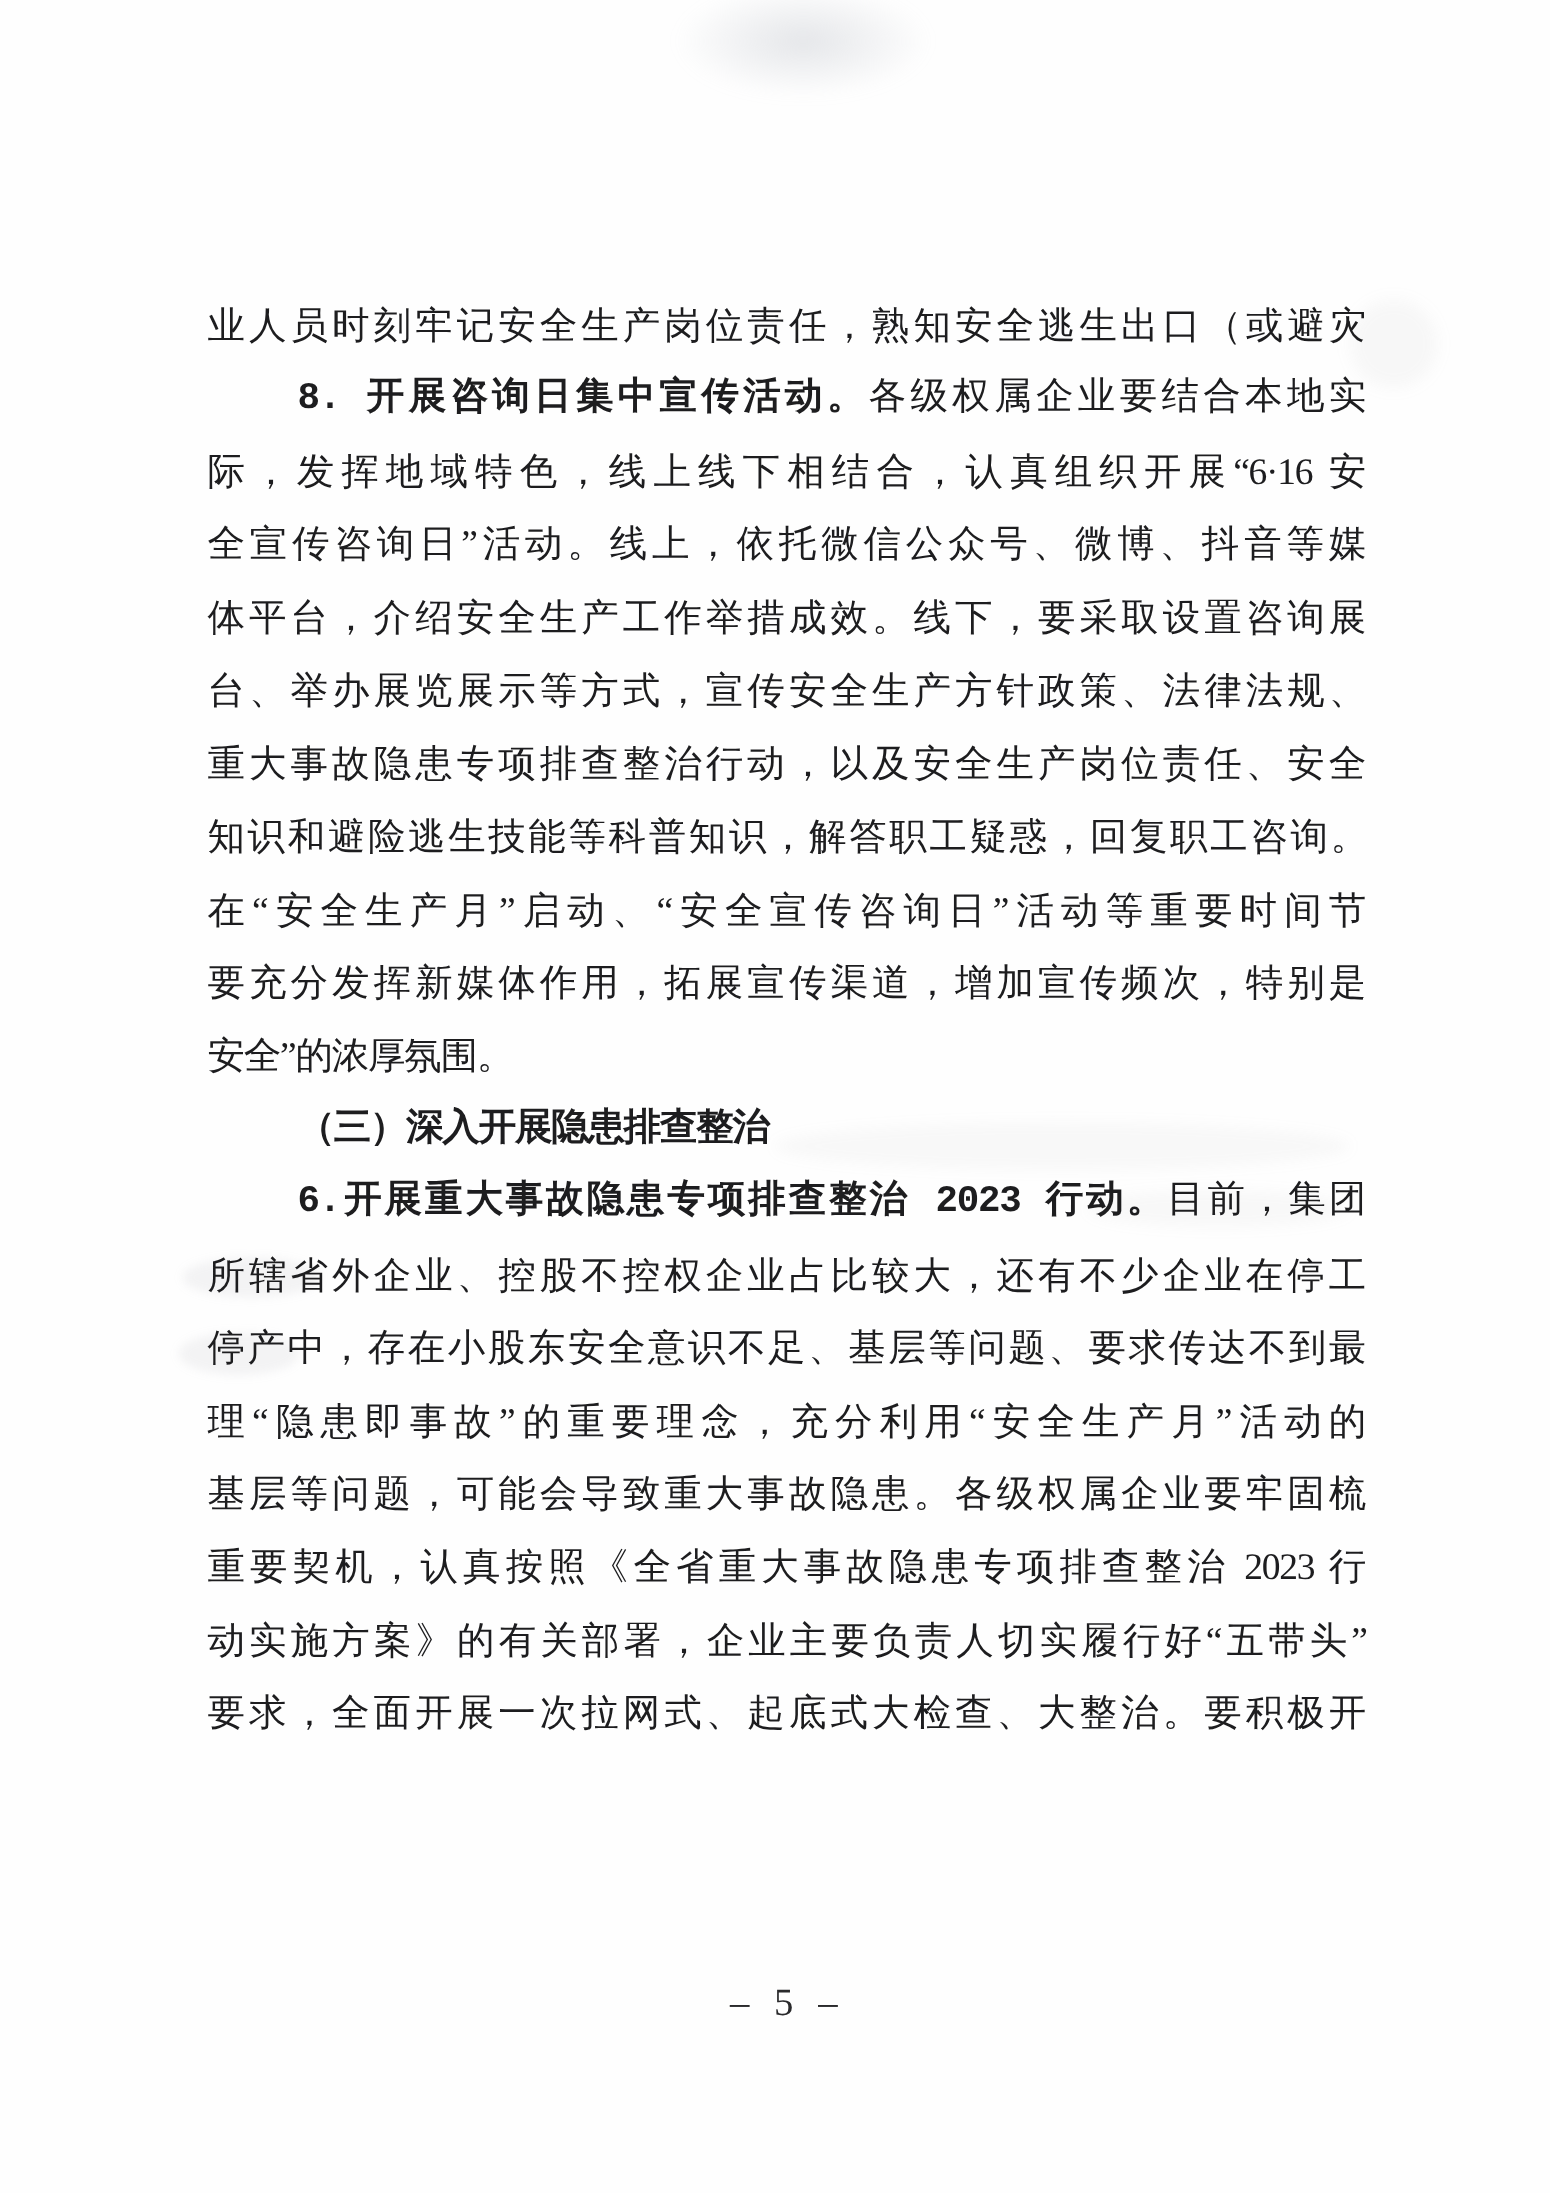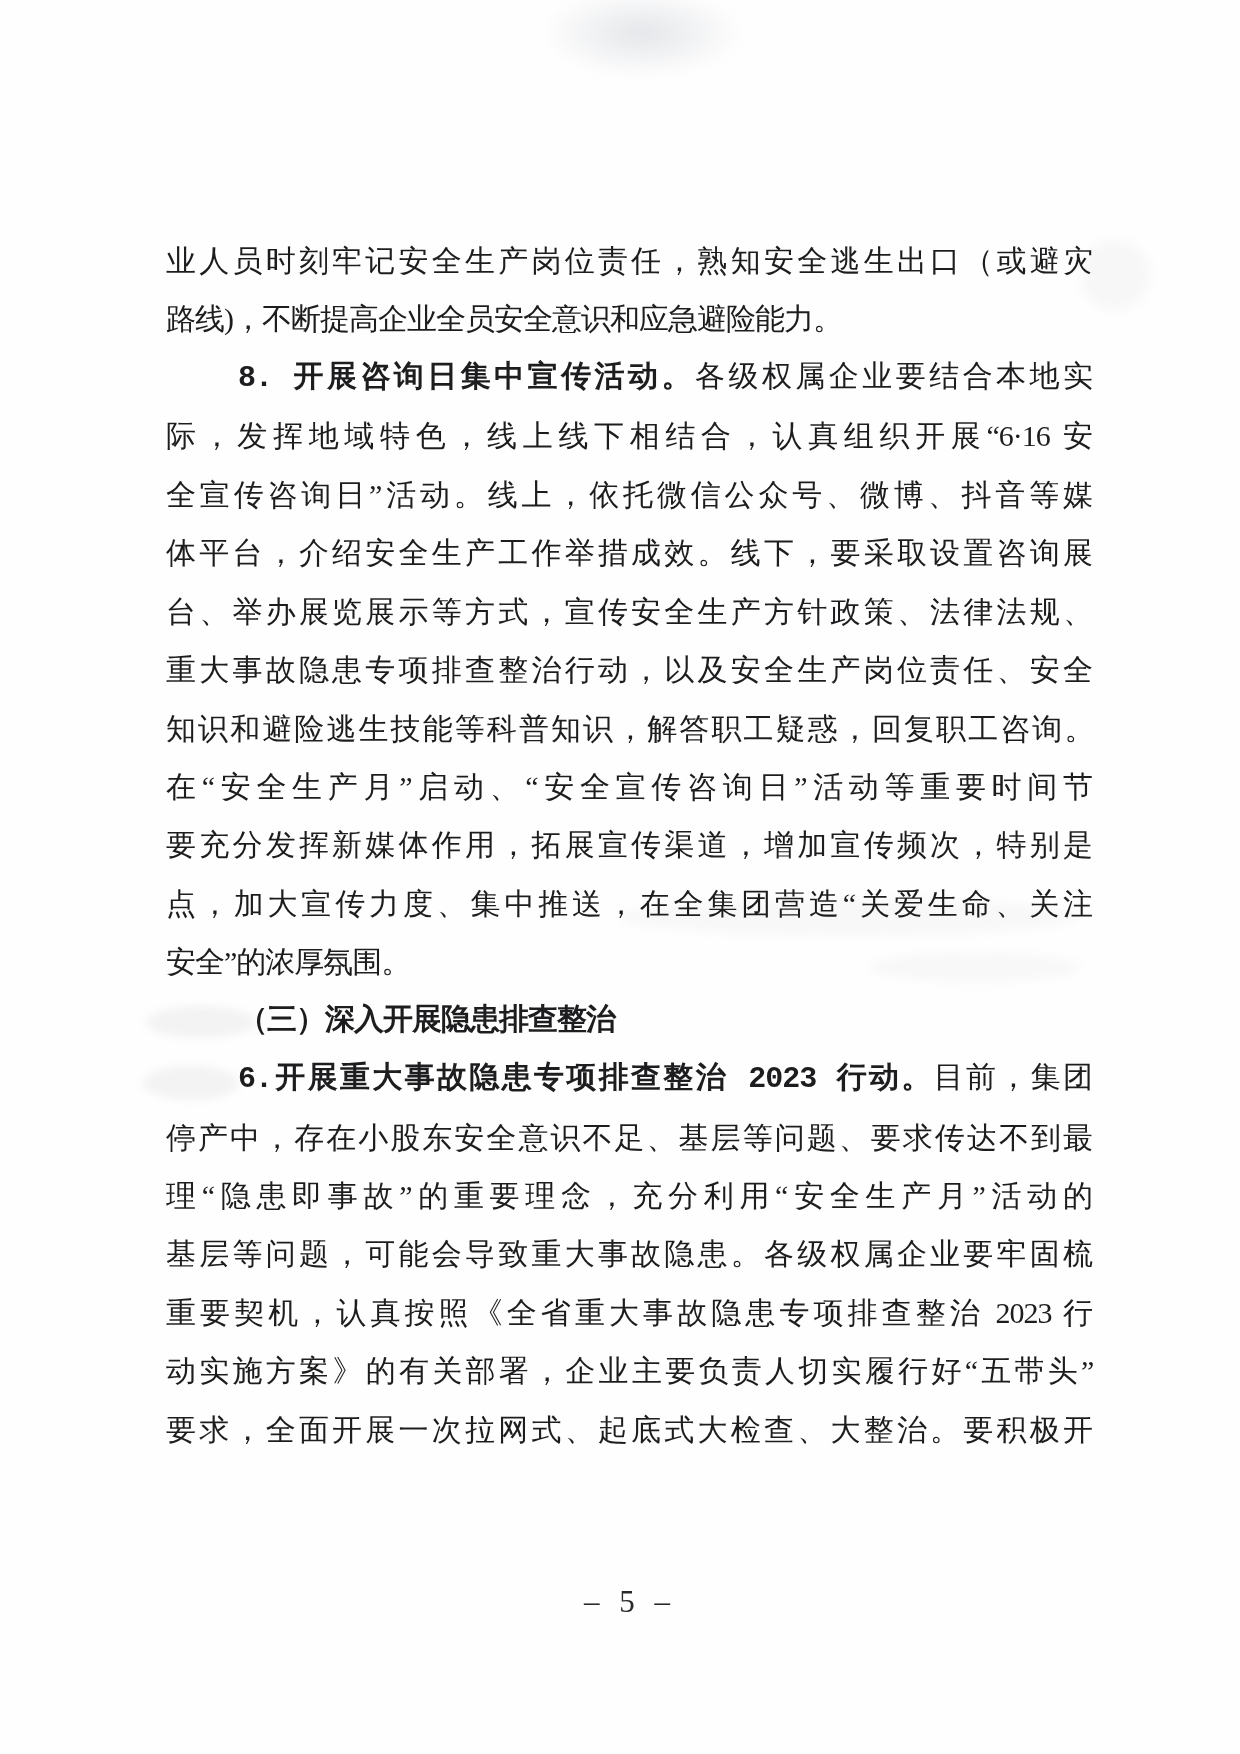--- a/index.html
+++ b/index.html
@@ -71,34 +71,33 @@
 
   <div class="smudge smudge-top"></div>
   <div class="smudge smudge-left-a"></div>
   <div class="smudge smudge-left-b"></div>
   <div class="smudge smudge-right-a"></div>
   <div class="smudge smudge-right-b"></div>
   <div class="smudge smudge-right-c"></div>
 
   <main class="textblock">
     <p class="line full"><span class="b"></span><span>业人员时刻牢记安全生产岗位责任，熟知安全逃生出口（或避灾</span></p>
-    <p class="line"><span class="b"></span><span>路线)，不断提高企业全员安全意识和应急避险能力。</span></p>
     <p class="line full indent"><span class="b">8. 开展咨询日集中宣传活动。</span><span>各级权属企业要结合本地实</span></p>
     <p class="line full"><span class="b"></span><span>际，发挥地域特色，线上线下相结合，认真组织开展“6·16 安</span></p>
     <p class="line full"><span class="b"></span><span>全宣传咨询日”活动。线上，依托微信公众号、微博、抖音等媒</span></p>
     <p class="line full"><span class="b"></span><span>体平台，介绍安全生产工作举措成效。线下，要采取设置咨询展</span></p>
     <p class="line full"><span class="b"></span><span>台、举办展览展示等方式，宣传安全生产方针政策、法律法规、</span></p>
     <p class="line full"><span class="b"></span><span>重大事故隐患专项排查整治行动，以及安全生产岗位责任、安全</span></p>
     <p class="line full tight"><span class="b"></span><span>知识和避险逃生技能等科普知识，解答职工疑惑，回复职工咨询。</span></p>
     <p class="line full"><span class="b"></span><span>在“安全生产月”启动、“安全宣传咨询日”活动等重要时间节</span></p>
     <p class="line full"><span class="b"></span><span>要充分发挥新媒体作用，拓展宣传渠道，增加宣传频次，特别是</span></p>
-    <p class="line full"><span class="b"></span><span>点，加大宣传力度、集中推送，在全集团营造“关爱生命、关注</span></p>
     <p class="line"><span class="b"></span><span>安全”的浓厚氛围。</span></p>
     <p class="line indent"><span class="b">（三）深入开展隐患排查整治</span><span></span></p>
     <p class="line full indent"><span class="b">6.开展重大事故隐患专项排查整治 2023 行动。</span><span>目前，集团</span></p>
+    <p class="line full"><span class="b"></span><span>所辖省外企业、控股不控权企业占比较大，还有不少企业在停工</span></p>
     <p class="line full"><span class="b"></span><span>停产中，存在小股东安全意识不足、基层等问题、要求传达不到最</span></p>
     <p class="line full"><span class="b"></span><span>理“隐患即事故”的重要理念，充分利用“安全生产月”活动的</span></p>
     <p class="line full"><span class="b"></span><span>基层等问题，可能会导致重大事故隐患。各级权属企业要牢固梳</span></p>
     <p class="line full"><span class="b"></span><span>重要契机，认真按照《全省重大事故隐患专项排查整治 2023 行</span></p>
     <p class="line full tight"><span class="b"></span><span>动实施方案》的有关部署，企业主要负责人切实履行好“五带头”</span></p>
     <p class="line full"><span class="b"></span><span>要求，全面开展一次拉网式、起底式大检查、大整治。要积极开</span></p>
   </main>
 
   <div class="pageno">– 5 –</div>
 

